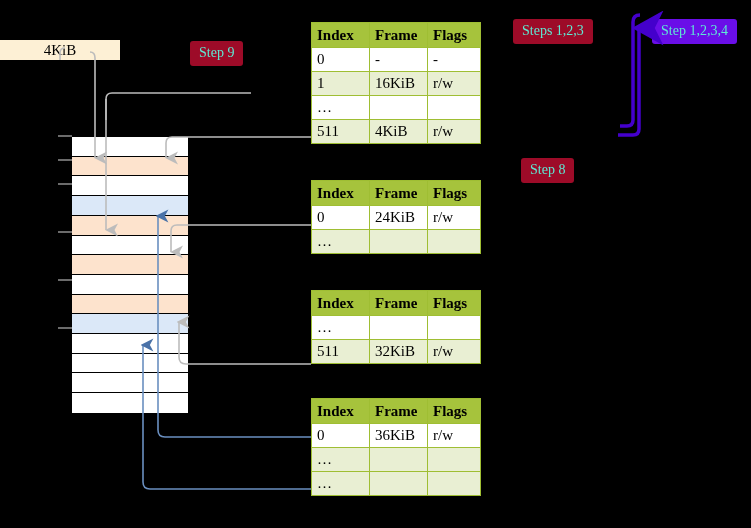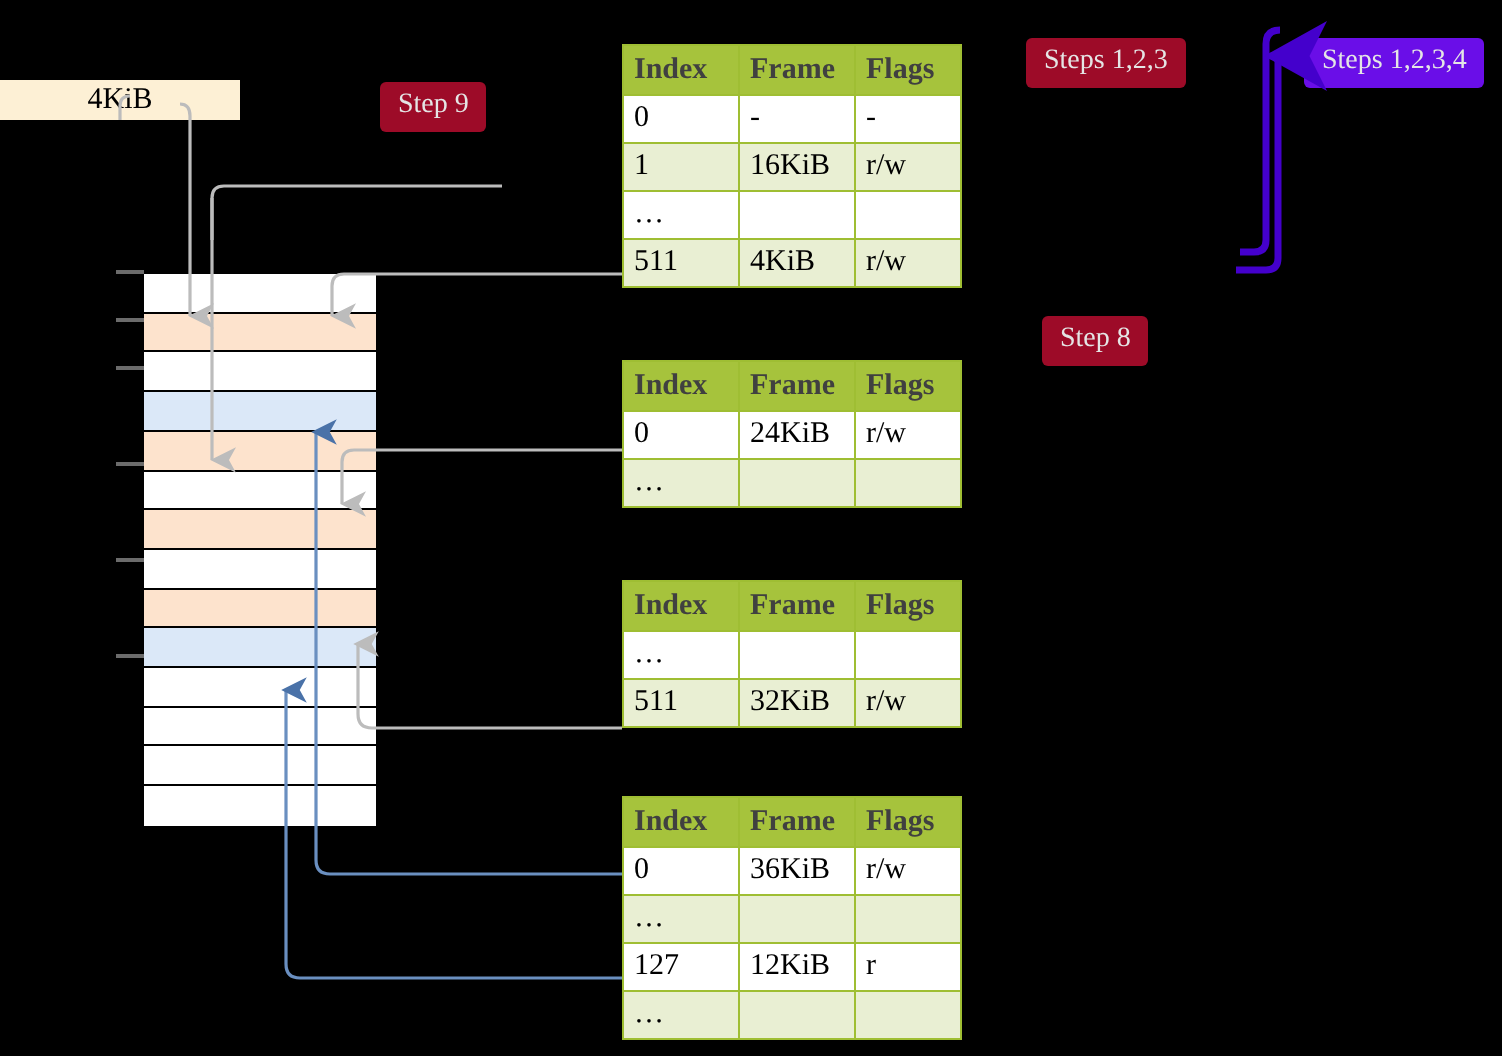--- a/index.html
+++ b/index.html
@@ -1,42 +1,42 @@
 <!DOCTYPE html>
 <html><head>
 <meta charset="utf-8">
 <style>
   html,body{margin:0;padding:0;background:#000;}
   body{width:751px;height:528px;position:relative;overflow:hidden;
        font-family:"Liberation Serif", serif;}
   .stage{position:absolute;left:0;top:0;width:751px;height:528px;}
 
   
-  .badge{position:absolute;color:#e5e5e5;font-size:14px;line-height:1;
+  .badge{position:absolute;color:#5eead4;font-size:14px;line-height:1;
          padding:5px 9px 6px 9px;border-radius:3px;white-space:nowrap;}
   .badge.red{background:#9d0b28;}
   .badge.purple{background:#6a0ee8;}
 
   
   .cream{position:absolute;background:#fdf0d5;color:#000;font-size:15px;
          text-align:center;line-height:20px;}
 
   
   #memcol{position:absolute;border:2px solid #000;box-sizing:border-box;}
   .mrow{box-sizing:border-box;border-bottom:1.5px solid #000;width:100%;}
   .mrow:last-child{border-bottom:none;}
   .mtick{position:absolute;height:2px;background:#6b6b6b;}
 
   
   .ptable{position:absolute;border-collapse:collapse;
           border:1px solid #8fae28;background:#fff;}
   .ptable td,.ptable th{border:1px solid #9fbe33;height:24px;
           box-sizing:border-box;padding:0 5px;font-size:15px;
           text-align:left;font-weight:normal;color:#000;}
-  .ptable th{background:#a6c33c;color:#404040;font-weight:bold;font-size:15px;
+  .ptable th{background:#a6c33c;color:#000000;font-weight:bold;font-size:15px;
           height:25px;}
   .ptable tr.alt td{background:#e9efd3;}
   .ptable td.hl{background:#ffff99;}
   .c-index{width:58px;}
   .c-frame{width:58px;}
   .c-flags{width:53px;margin-top:20px;}
 
   svg.wires{position:absolute;left:0;top:0;width:751px;height:528px;
             pointer-events:none;}
 </style>
@@ -44,21 +44,21 @@
 <body>
 
 <div class="stage">
 
   <div class="cream" style="left:0px;top:40px;width:120px;height:20px;">4KiB</div>
 
   <div class="badge red" style="left:190px;top:41px;">Step 9</div>
 
   <div class="badge red" style="left:513px;top:19px;">Steps 1,2,3</div>
 
-  <div class="badge purple" style="left:652px;top:19px;">Steps 1,2,3,4</div>
+  <div class="badge purple" style="left:652px;top:19px;">Step 1,2,3,4</div>
 
   <div class="badge red" style="left:521px;top:158px;">Step 8</div>
 
   <div id="memcol" style="left:70px;top:135px;width:120px;height:280px;">
       <div class="mrow" style="height: 19.7143px; background: rgb(255, 255, 255);"></div>
       <div class="mrow" style="height: 19.7143px; background: rgb(253, 227, 205);"></div>
       <div class="mrow" style="height: 19.7143px; background: rgb(255, 255, 255);"></div>
       <div class="mrow" style="height: 19.7143px; background: rgb(219, 232, 248);"></div>
       <div class="mrow" style="height: 19.7143px; background: rgb(253, 227, 205);"></div>
       <div class="mrow" style="height: 19.7143px; background: rgb(255, 255, 255);"></div>
@@ -163,25 +163,20 @@
         <tr>
           <td class="c-index">0</td>
           <td class="c-frame">36KiB</td>
           <td class="c-flags">r/w</td>
         </tr>
         <tr class="alt">
           <td class="c-index">…</td>
           <td class="c-frame"></td>
           <td class="c-flags"></td>
         </tr>
-        <tr>
-          <td class="c-index">127</td>
-          <td class="c-frame">12KiB</td>
-          <td class="c-flags">r</td>
-        </tr>
         <tr class="alt">
           <td class="c-index">…</td>
           <td class="c-frame"></td>
           <td class="c-flags"></td>
         </tr>
       </tbody>
     </table>
 
   <svg class="wires" viewBox="0 0 751 528">
     <defs>

